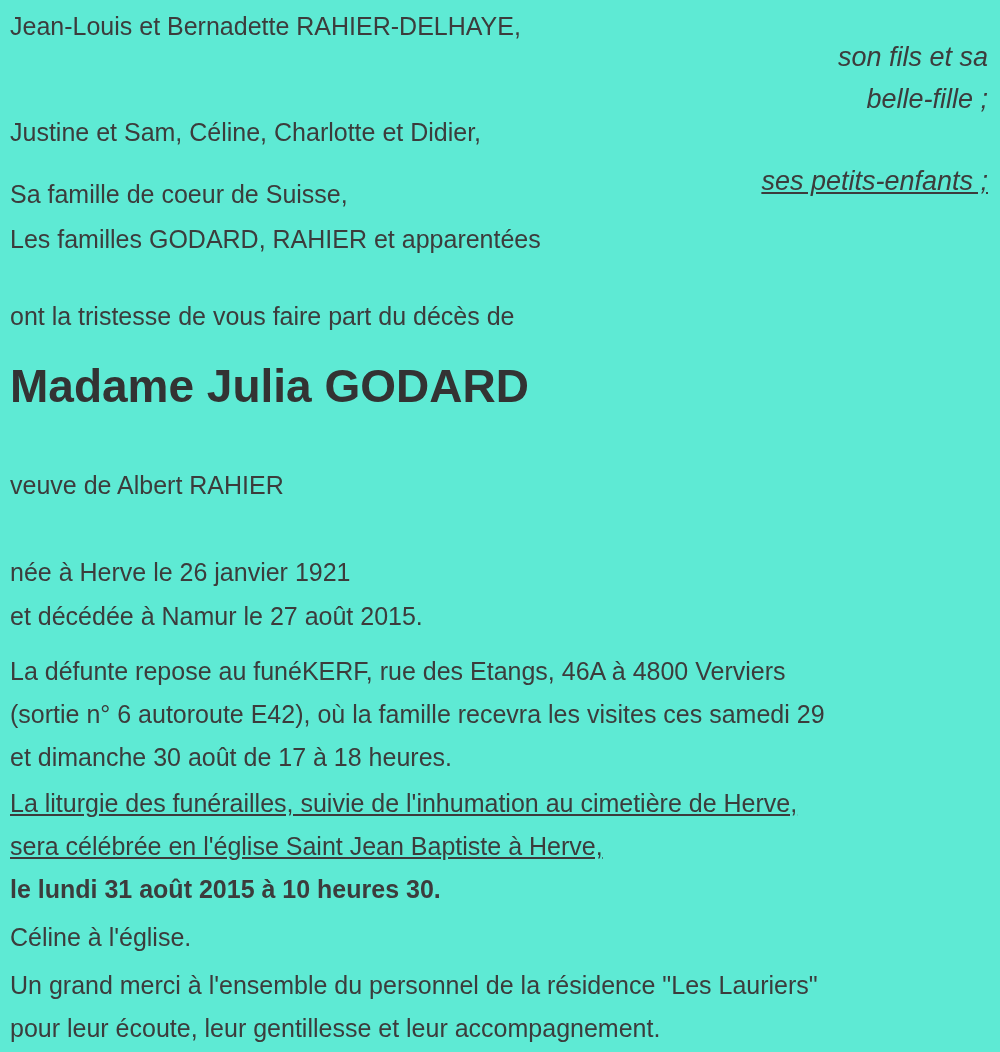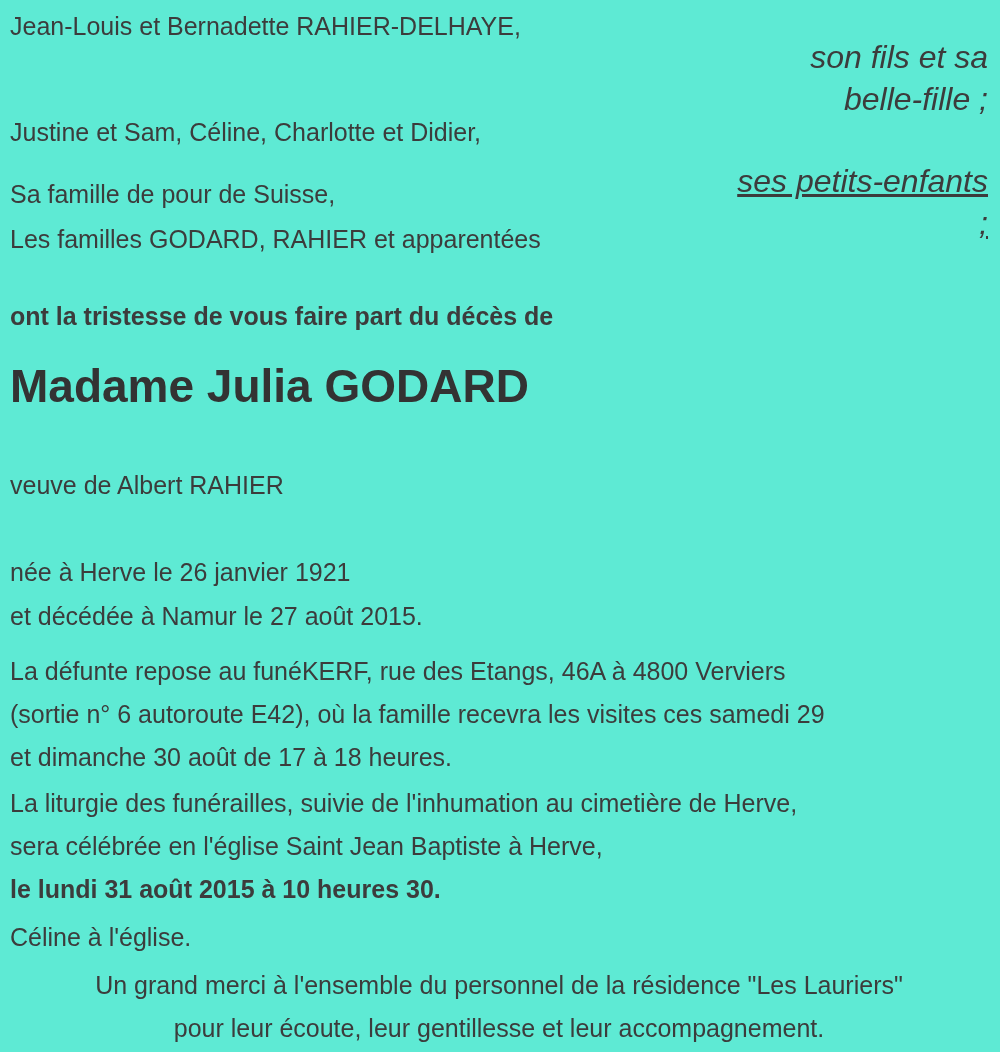--- a/index.html
+++ b/index.html
@@ -24,64 +24,64 @@
 
   
   .family { position: relative; }
   .names {
     font-size: 25px;
     line-height: 40px;
   }
   .relation {
     position: absolute;
     right: 0;
-    font-size: 32px;
+    font-size: 27px;
     font-style: italic;
     text-align: right;
     line-height: 42px;
   }
   .rel1 { top: 30px; width: 180px; }
   .rel2 { top: 154px; width: 260px; text-decoration: underline; }
   .n2 { margin-top: 66px; }
   .n3 { margin-top: 22px; }
   .n4 { margin-top: 5px; }
 
   
   .body {
     font-size: 25px;
     line-height: 43px;
   }
-  .intro { margin-top: 36px; font-weight: bold; }
+  .intro { margin-top: 36px; }
   .title {
     font-size: 46px;
     font-weight: 700;
     color: #333333;
     margin: 26px 0 0 0;
     line-height: 44px;
   }
   .widow { margin-top: 56px; }
   .birth { margin-top: 44px; }
   .death { margin-top: 1px; }
   .repose { margin-top: 12px; }
-  .liturgy { margin-top: 3px; }
+  .liturgy { margin-top: 3px; text-decoration: underline; }
   .date { margin-top: 0; font-weight: 700; }
   .meeting { margin-top: 5px; }
-  .thanks { margin-top: 5px; text-align: center; }
+  .thanks { margin-top: 5px; }
 </style>
 </head>
 <body>
 
 <div class="page">
 
   <header class="family">
     <p class="names">Jean-Louis et Bernadette RAHIER-DELHAYE,</p>
     <p class="relation rel1">son fils et sa belle-fille ;</p>
     <p class="names n2">Justine et Sam, Céline, Charlotte et Didier,</p>
     <p class="relation rel2">ses petits-enfants ;</p>
-    <p class="names n3">Sa famille de pour de Suisse,</p>
+    <p class="names n3">Sa famille de coeur de Suisse,</p>
     <p class="names n4">Les familles GODARD, RAHIER et apparentées</p>
   </header>
 
   <p class="body intro">ont la tristesse de vous faire part du décès de</p>
 
   <h1 class="title">Madame Julia GODARD</h1>
 
   <p class="body widow">veuve de Albert RAHIER</p>
 
   <p class="body birth">née à Herve le 26 janvier 1921</p>

